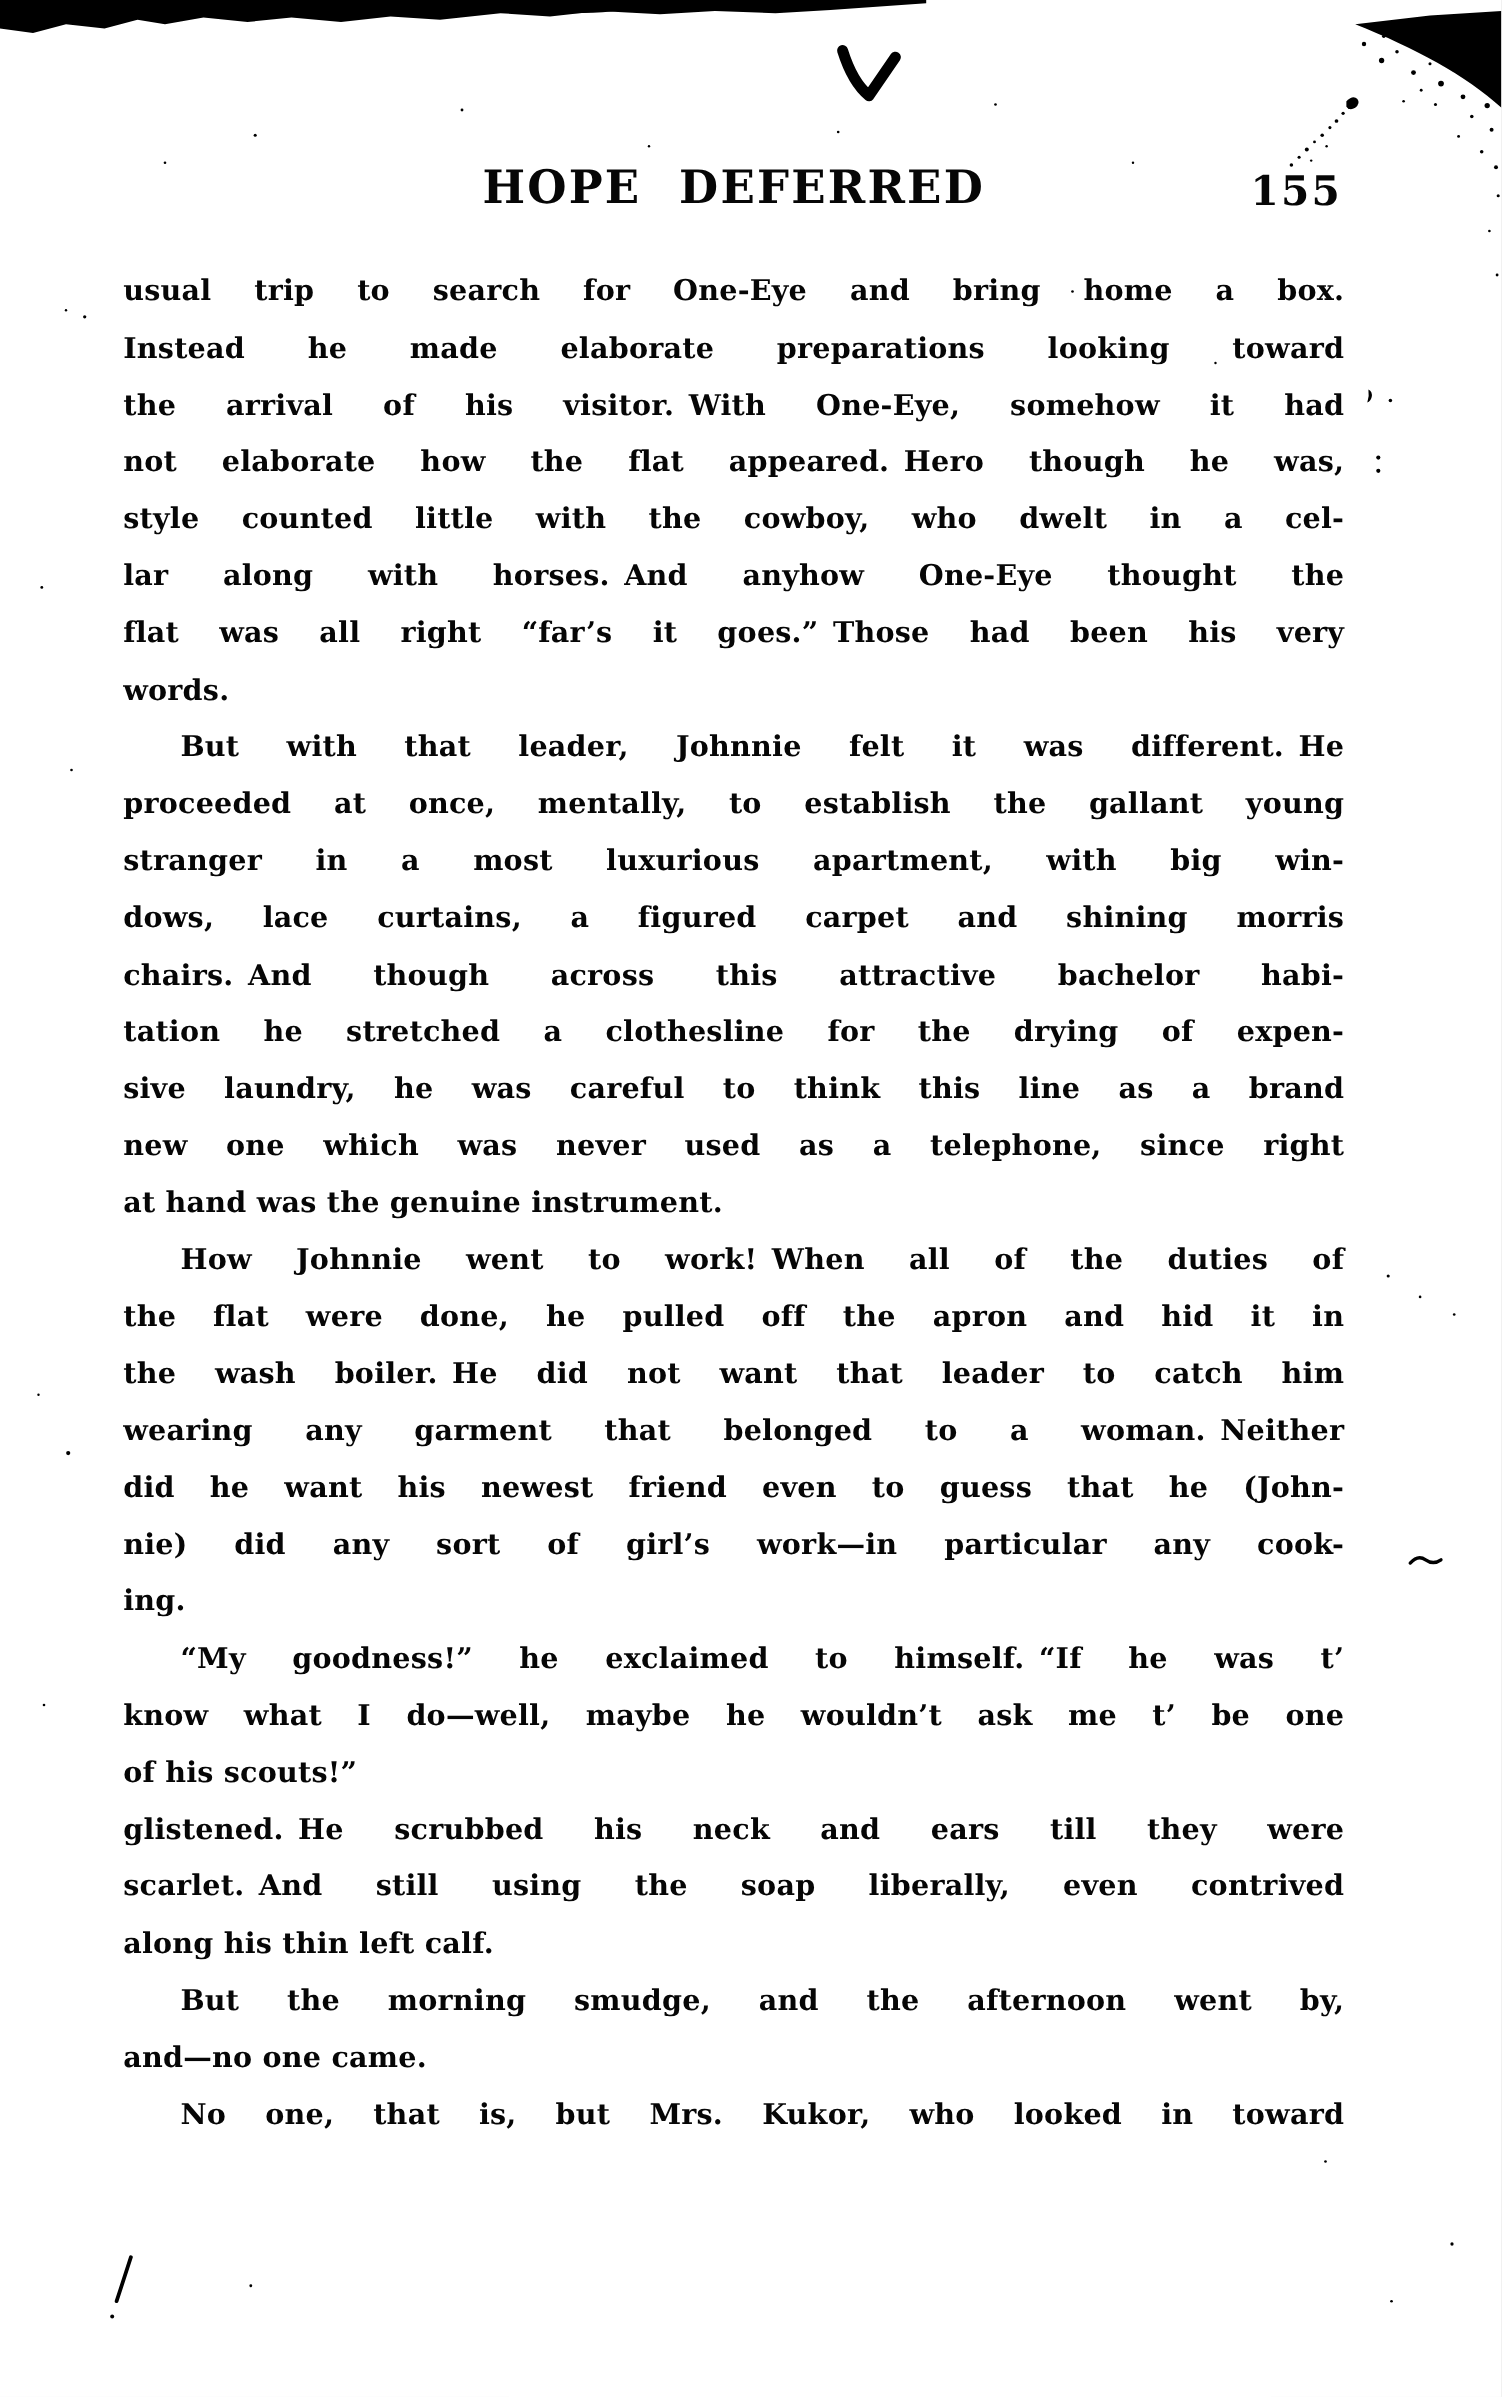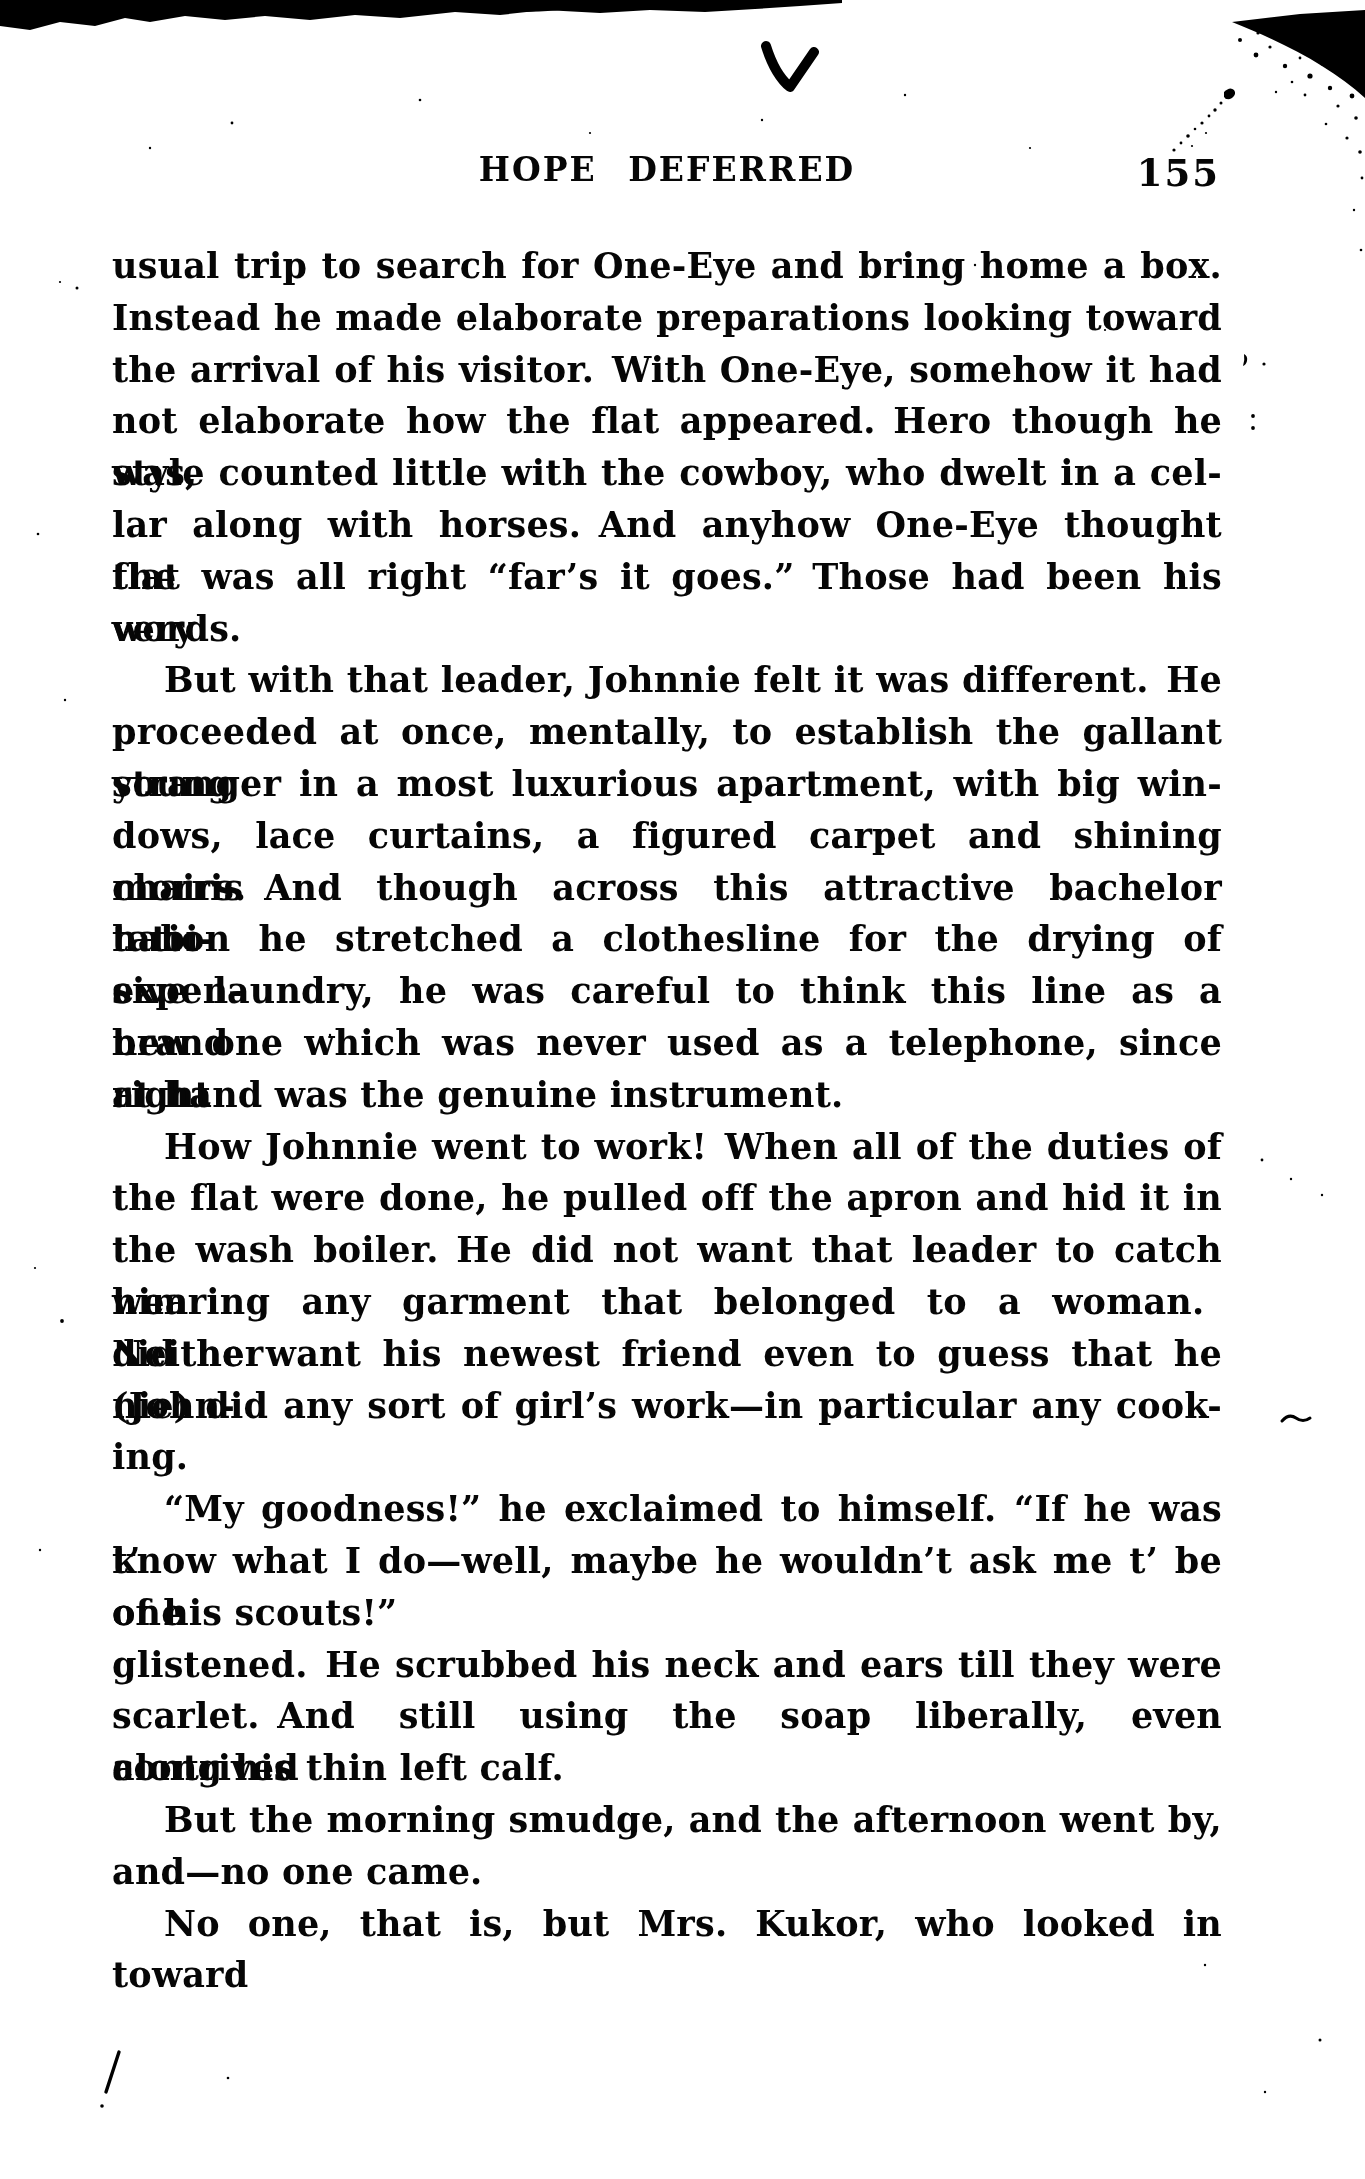--- a/index.html
+++ b/index.html
@@ -10,31 +10,31 @@
     overflow:hidden;
     font-family:"DejaVu Serif","Liberation Serif",serif;
     color:#060606;
   }
   .running-head{
     position:absolute;left:112px;top:146px;width:1110px;height:52px;
   }
   .running-title{
     position:absolute;left:0;right:0;top:0;
     text-align:center;
-    font-weight:700;font-size:33px;line-height:48px;
+    font-weight:700;font-size:41px;line-height:48px;
     letter-spacing:2px;word-spacing:18px;
     transform:scaleY(1.02);
   }
   .running-pageno{
     position:absolute;right:2px;top:3px;
     font-weight:700;font-size:37px;line-height:48px;letter-spacing:2px;
   }
   .text-block{
     position:absolute;left:112px;top:240px;width:1110px;
-    font-size:35px;font-weight:700;line-height:51.8px;
+    font-size:26px;font-weight:700;line-height:51.8px;
     letter-spacing:0.2px;
   }
   .line{
     text-align:justify;
     text-align-last:justify;
     height:51.8px;
     overflow:visible;
   }
   .line.endline{text-align-last:left;}
   .line.indent{text-indent:52px;}

